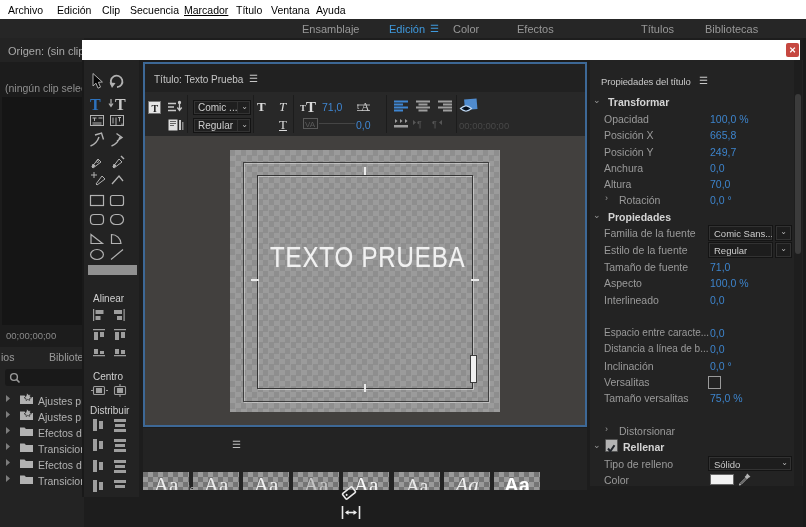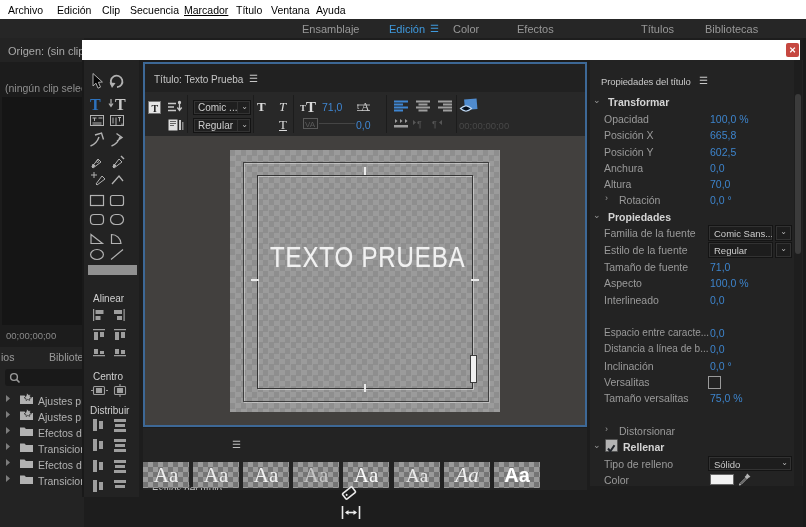--- a/index.html
+++ b/index.html
@@ -1,18 +1,18 @@
 <!DOCTYPE html>
 <html><head><meta charset="utf-8">
 <style>
   html,body{margin:0;padding:0;width:806px;height:527px;overflow:hidden;background:#1d1d1d;
     font-family:"Liberation Sans",sans-serif;}
   .a{position:absolute;}
   .txt{position:absolute;white-space:nowrap;}
-  .sw{position:absolute;top:34px;width:46px;height:26px;overflow:hidden;text-align:center;
+  .sw{position:absolute;top:44px;width:46px;height:26px;overflow:hidden;text-align:center;
       background:repeating-conic-gradient(#9a9a9a 0% 25%, #757575 0% 50%) 0 0 / 10px 10px;}
   .sw span{font-size:21px;line-height:27px;font-family:"Liberation Serif",serif;}
   .prow{position:absolute;left:0;width:214px;height:16px;}
   .plbl{position:absolute;left:14px;top:0;font-size:10.5px;color:#9a9a9a;white-space:nowrap;}
   .pval{position:absolute;left:120px;top:0;font-size:10.5px;color:#3d84cc;white-space:nowrap;}
   .phdr{position:absolute;left:18px;top:0;font-size:10.5px;font-weight:bold;color:#d4d4d4;white-space:nowrap;}
   .pchev{position:absolute;left:3px;top:-1px;font-size:9px;color:#9a9a9a;}
   .pdrop{position:absolute;left:118px;top:-2px;width:82px;height:14px;background:#1d1d1d;overflow:hidden;
       border:1px solid #141414;box-shadow:0 0 0 1px #323232 inset;}
   .pdrop .dt{position:absolute;left:5px;top:2px;font-size:9.5px;color:#cdcdcd;white-space:nowrap;}
@@ -332,21 +332,21 @@
   <div class="prow" style="top:52.5px;">
       <span class="plbl">Opacidad</span>
       <span class="pval">100,0 %</span>
     </div>
   <div class="prow" style="top:69px;">
       <span class="plbl">Posición X</span>
       <span class="pval">665,8</span>
     </div>
   <div class="prow" style="top:85.5px;">
       <span class="plbl">Posición Y</span>
-      <span class="pval">602,5</span>
+      <span class="pval">249,7</span>
     </div>
   <div class="prow" style="top:101.5px;">
       <span class="plbl">Anchura</span>
       <span class="pval">0,0</span>
     </div>
   <div class="prow" style="top:118px;">
       <span class="plbl">Altura</span>
       <span class="pval">70,0</span>
     </div>
   <div class="prow" style="top:134px;">

